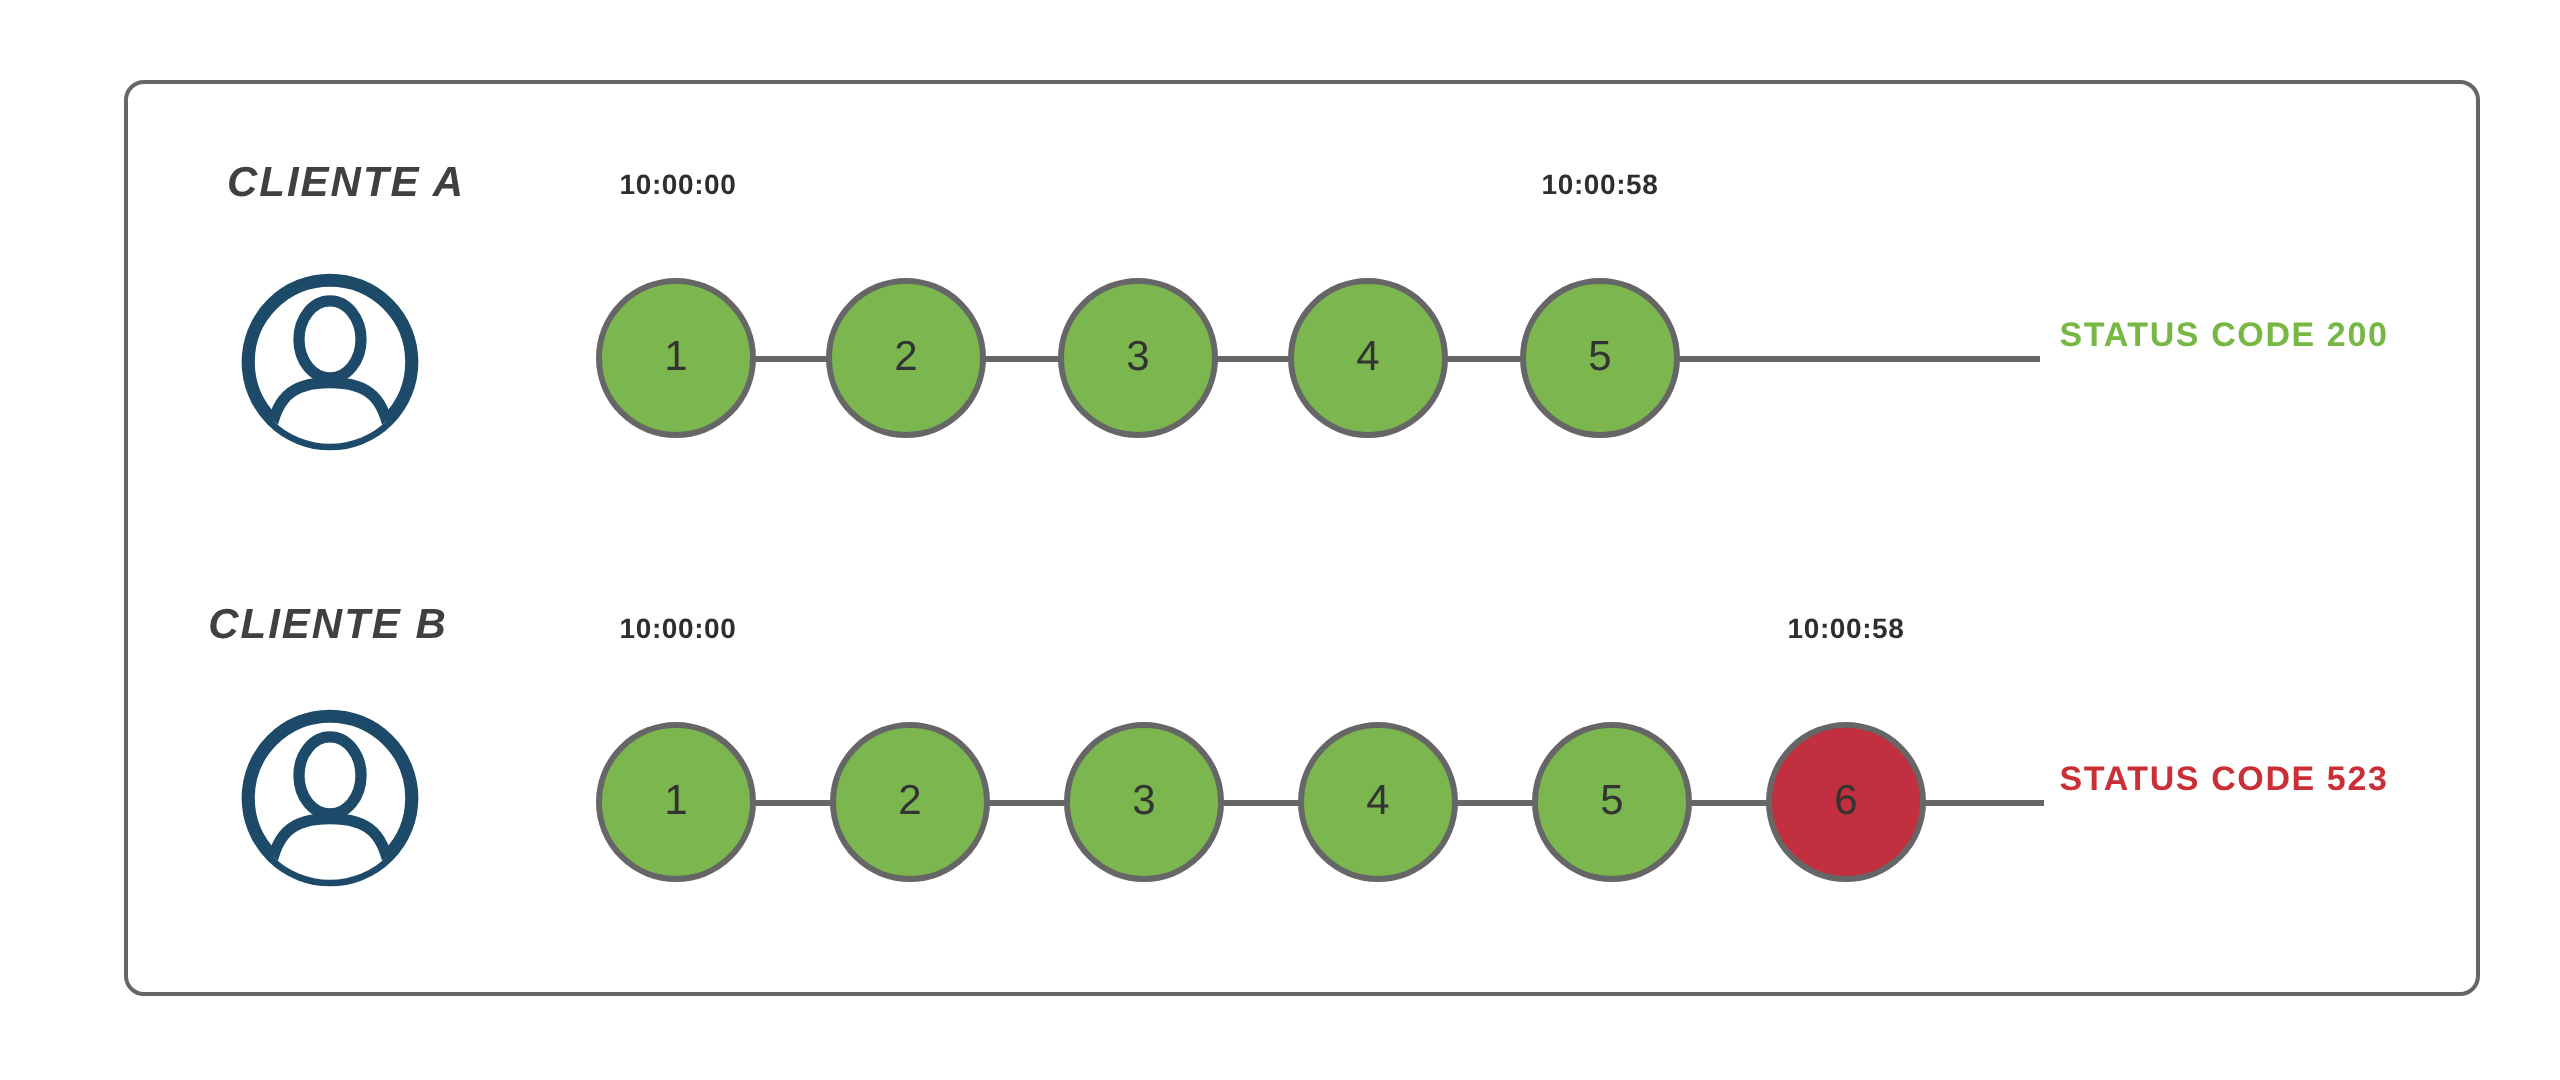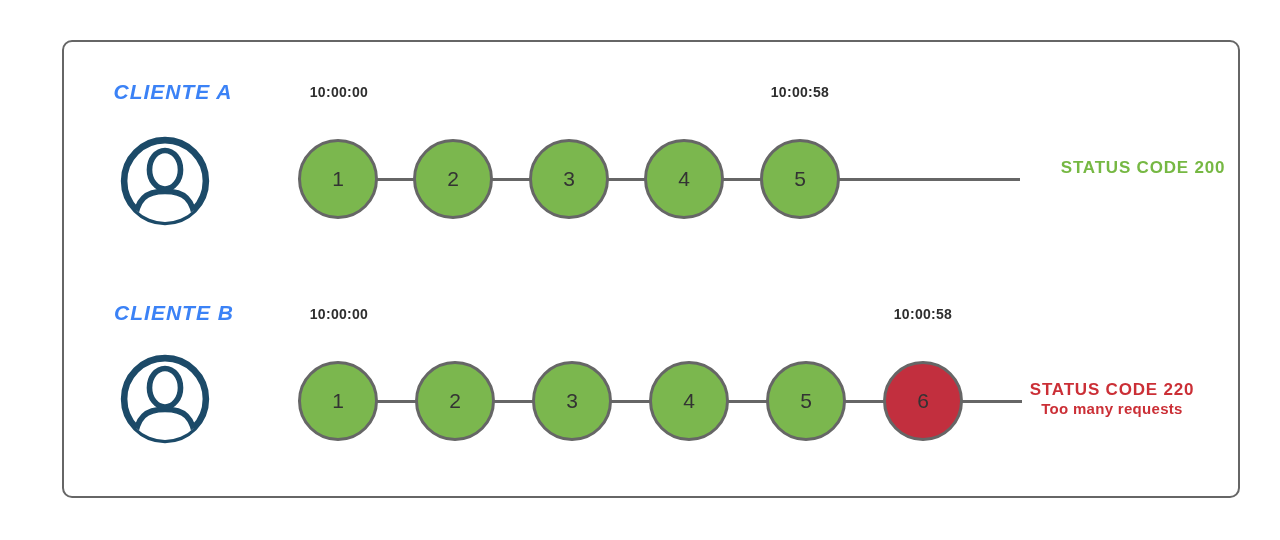--- a/index.html
+++ b/index.html
@@ -11,21 +11,21 @@
   }
   .stage{position:absolute;inset:0;}
   .outer-box{
     position:absolute;left:62px;top:40px;width:1178px;height:458px;
     border:2.5px solid var(--stroke-gray);border-radius:10px;box-sizing:border-box;
     background:#ffffff;
   }
   .client-label{
     position:absolute;width:140px;text-align:center;
     font-size:21px;font-weight:700;font-style:italic;letter-spacing:1px;
-    color:#3b82f6;
+    color:#404040;
   }
   .timestamp{
     position:absolute;width:90px;text-align:center;
     font-size:14px;font-weight:700;color:var(--text-dark);letter-spacing:.3px;
   }
   .timeline-line{
     position:absolute;height:3px;background:var(--stroke-gray);
   }
   .node{
     position:absolute;width:80px;height:80px;border-radius:50%;
@@ -71,27 +71,27 @@
     <div class="timestamp" style="left:755px;top:84px">10:00:58</div>
 
     <div class="timeline-line" style="left:300px;top:178px;width:720px"></div>
 
     <div class="node" style="left:298px;top:139px">1</div>
     <div class="node" style="left:413px;top:139px">2</div>
     <div class="node" style="left:529px;top:139px">3</div>
     <div class="node" style="left:644px;top:139px">4</div>
     <div class="node" style="left:760px;top:139px">5</div>
 
-    <div class="status-block status-ok" style="left:1053px;top:157px">
+    <div class="status-block status-ok" style="left:1022px;top:157px">
       <div class="code-line">STATUS CODE 200</div>
     </div>
   </div>
 
   <div>
-    <div class="client-label" style="left:104px;top:301px">CLIENTE B</div>
+    <div class="client-label" style="left:94px;top:301px">CLIENTE B</div>
 
     <svg class="avatar" style="left:118px;top:352px" viewBox="0 0 100 100">
       <defs>
           <clipPath id="avclip1">
             <circle cx="50" cy="50" r="43.5"></circle>
           </clipPath>
         </defs>
       <circle class="ring" cx="50" cy="50" r="43.5"></circle>
       <g clip-path="url(#avclip1)">
         <path class="silhouette" d="M 17 99 C 19 67 31 61 50 61 C 69 61 81 67 83 99 Z"></path>
@@ -105,17 +105,16 @@
     <div class="timeline-line" style="left:300px;top:400px;width:722px"></div>
 
     <div class="node" style="left:298px;top:361px">1</div>
     <div class="node" style="left:415px;top:361px">2</div>
     <div class="node" style="left:532px;top:361px">3</div>
     <div class="node" style="left:649px;top:361px">4</div>
     <div class="node" style="left:766px;top:361px">5</div>
     <div class="node rejected" style="left:883px;top:361px">6</div>
 
     <div class="status-block status-err" style="left:1022px;top:379px">
-      <div class="code-line">STATUS CODE 220</div>
-      <div class="msg-line">Too many requests</div>
+      <div class="code-line">STATUS CODE 523</div>
     </div>
   </div>
 </div>
 
 </body></html>

